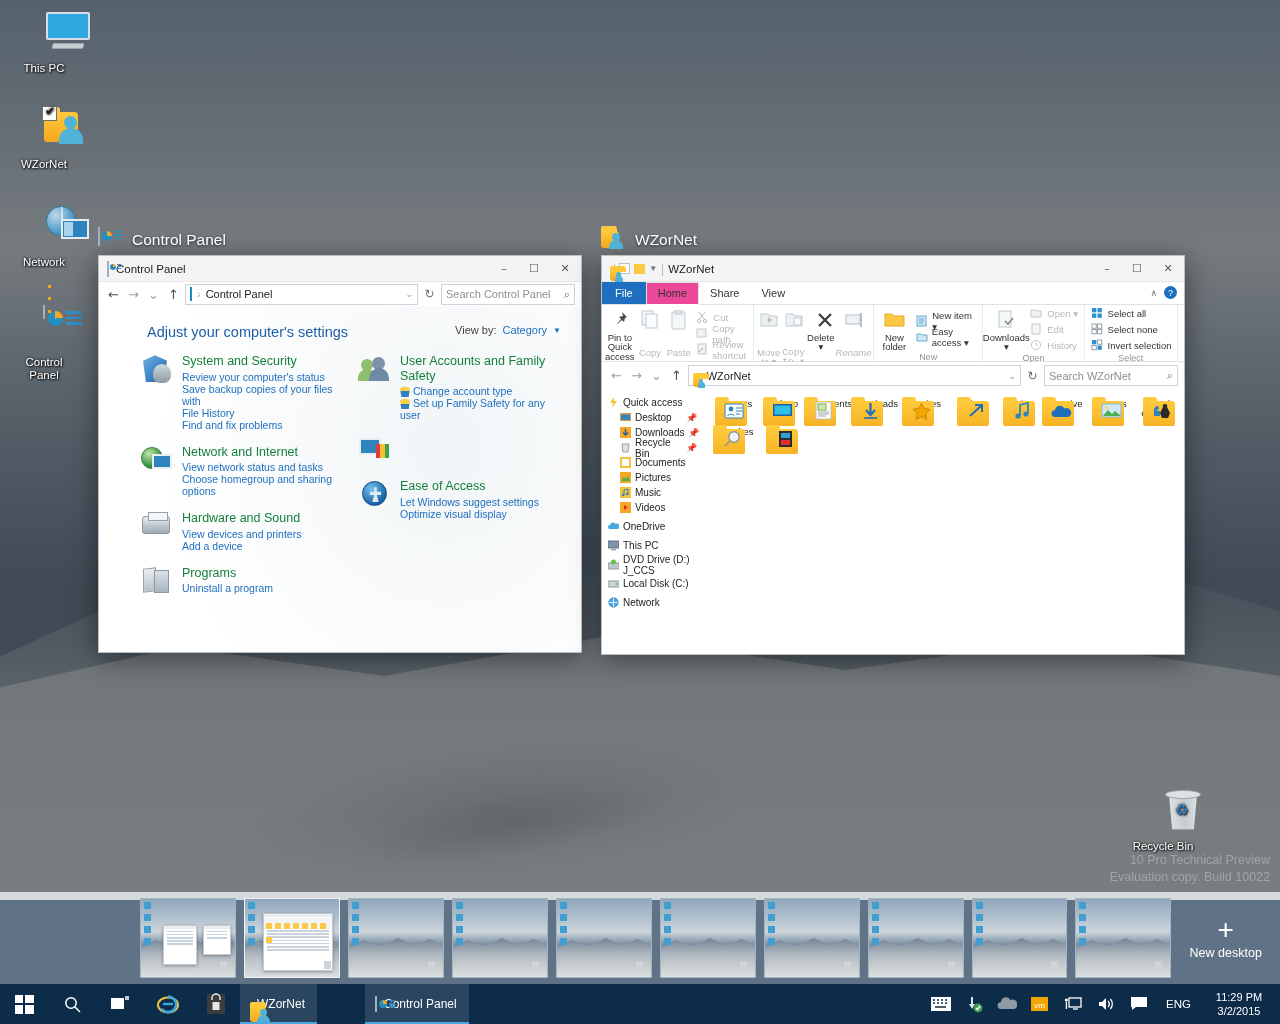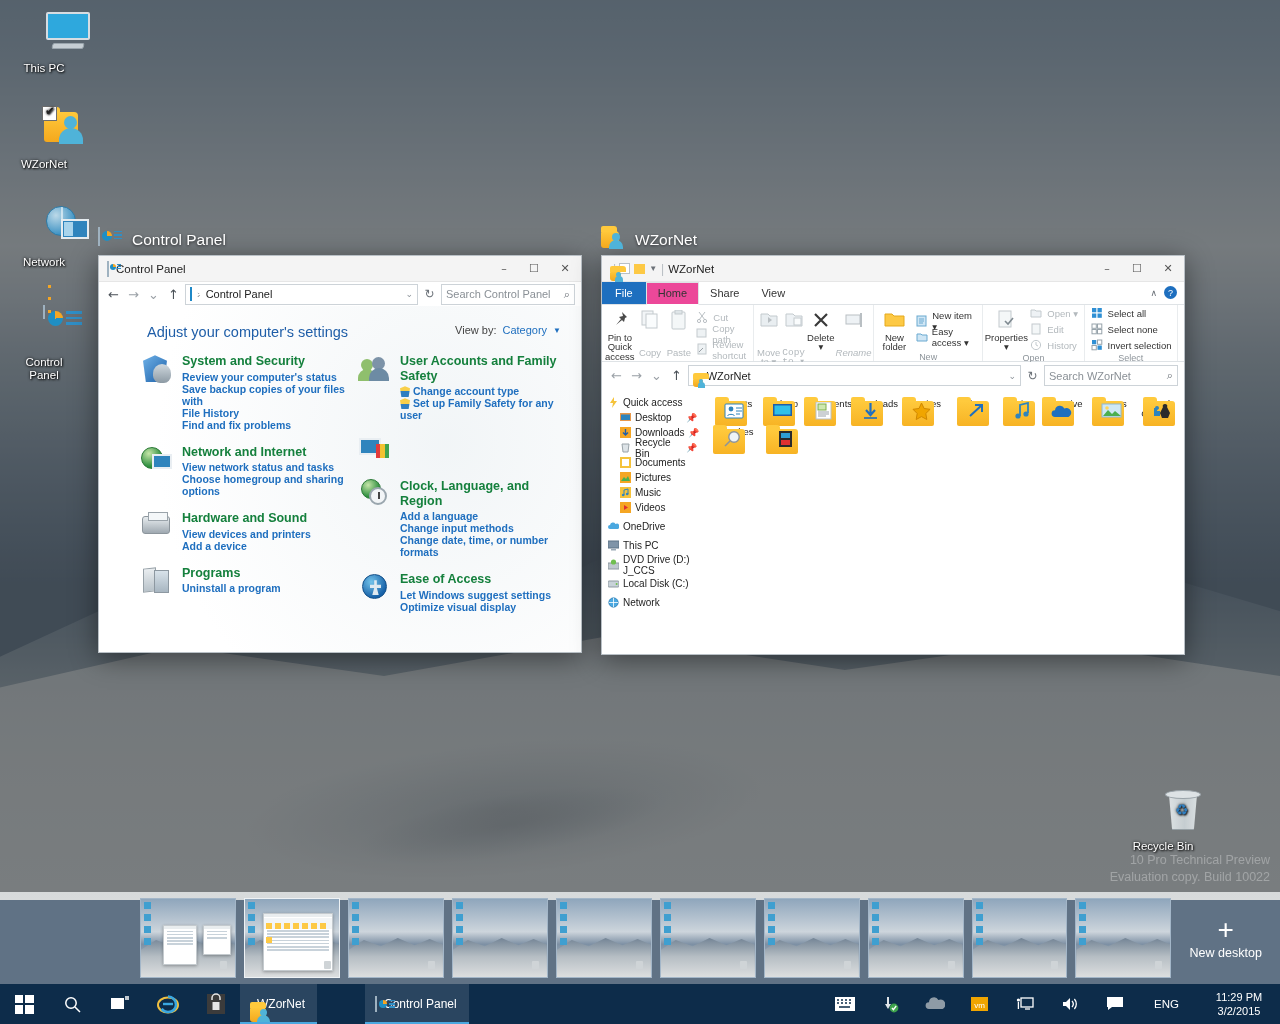--- a/index.html
+++ b/index.html
@@ -139,21 +139,21 @@
   .srchbox .mag { margin-left:auto; color:#6b7178; }
 
   
   #cp-body { padding:18px 0 0 0; background:#fff; height:100%;
     background-image: radial-gradient(ellipse 60% 90% at 72% 40%, rgba(240,244,246,.9), rgba(255,255,255,0)); }
   .cp-head { display:flex; align-items:flex-start; padding:0 20px 0 48px; }
   .cp-title { font-size:14.5px; color:#1f5ea8; }
   .cp-viewby { margin-left:auto; font-size:11px; color:#444; display:flex; gap:6px; align-items:center; }
   .cp-viewby b { color:#1f6fbf; font-weight:normal; }
   .cp-cols { display:flex; padding:14px 14px 0 42px; gap:10px; }
-  .cp-col { width:215px;font-weight:bold; }
+  .cp-col { width:215px; }
   .cp-item { display:flex; gap:9px; margin-bottom:14px; }
   .cp-ic { width:32px; height:30px; flex:0 0 32px; position:relative; }
   .cp-cat { font-size:12.5px; color:#15803d; line-height:14.5px; margin-bottom:2px; }
   .cp-link { font-size:10.5px; color:#1f6fbf; line-height:12px; display:block; }
   .cp-link .shield { display:inline-block; width:10px; height:11px; margin-right:3px; vertical-align:-2px;
     background:linear-gradient(#f8cf4a 50%, #2f7fc1 50%); clip-path:polygon(50% 0,100% 18%,86% 100%,50% 100%,14% 100%,0 18%); }
   .cpi-shield { left:2px; top:1px; width:24px; height:27px; background:linear-gradient(135deg,#6fb2e8,#1c5fa8);
     clip-path:polygon(50% 0,100% 20%,88% 100%,50% 100%,12% 100%,0 20%); position:absolute; }
   .cpi-shield2 { position:absolute; left:12px; top:10px; width:18px; height:19px; border-radius:50% 50% 40% 40%;
     background:linear-gradient(#cfd8de,#8d9aa4); }
@@ -250,21 +250,21 @@
   #taskbar { position:absolute; left:0; right:0; bottom:0; height:40px; background:#0d2c4a;
     display:flex; align-items:center; }
   #startbtn { width:48px; height:40px; display:flex; align-items:center; justify-content:center; }
   .winlogo { width:19px; height:19px; display:grid; grid-template-columns:1fr 1fr; grid-template-rows:1fr 1fr; gap:2px; }
   .winlogo i { background:#fff; }
   .tbbtn { width:48px; height:40px; display:flex; align-items:center; justify-content:center; color:#fff; }
   .tbapp { height:40px; display:flex; align-items:center; gap:7px; padding:0 12px 0 10px;
     color:#fff; font-size:12px; position:relative; }
   .tbapp.active { background:rgba(255,255,255,.12); }
   .tbapp.active:after { content:""; position:absolute; left:0; right:0; bottom:0; height:2px; background:#4aa8e0; }
-  .tray { margin-left:auto; display:flex; align-items:center; height:40px; padding-right:6px; gap:16px; }
+  .tray { margin-left:auto; display:flex; align-items:center; height:40px; padding-right:6px; gap:4px; }
   .tray .ti { width:29px; height:40px; display:flex; align-items:center; justify-content:center; color:#fff; font-size:13px; }
   .tray .lang { padding:0 9px; color:#fff; font-size:11.5px; }
   .clock { width:70px; text-align:center; color:#fff; font-size:11px; line-height:14px; }
 
   svg { display:block; }
 </style>
 </head>
 <body>
 
 <div id="desktop">
@@ -460,32 +460,20 @@
             </div>
           </div>
 
           <div class="cp-item">
             <div class="cp-ic">
               <span class="cpi-appr"></span>
                 <span class="cpi-appr2"></span>
             </div>
           </div>
 
-          <div class="cp-item">
-            <div class="cp-ic">
-              <span class="cpi-globe" style="left:2px;top:0;width:20px;height:20px;"></span>
-                <span class="cpi-clock"></span>
-            </div>
-            <div>
-              <div class="cp-cat">Clock, Language, and Region</div>
-              <span class="cp-link">Add a language</span>
-              <span class="cp-link">Change input methods</span>
-              <span class="cp-link">Change date, time, or number formats</span>
-            </div>
-          </div>
 
           <div class="cp-item">
             <div class="cp-ic">
               <span class="cpi-eoa"></span>
             </div>
             <div>
               <div class="cp-cat">Ease of Access</div>
               <span class="cp-link">Let Windows suggest settings</span>
               <span class="cp-link">Optimize visual display</span>
             </div>
@@ -617,21 +605,21 @@
           </div>
           <div class="rbig dim" style="width:30px;font-family:Liberation Mono, monospace;">
             <span class="bi">
               <svg width="20" height="20" viewBox="0 0 20 20">
                   <path d="M2 4h7l2 2h7v10H2z" fill="#eef2f5" stroke="#c3cace"></path>
                   <rect x="10" y="8" width="7" height="7" fill="#fafcfd" stroke="#c3cace"></rect>
                 </svg>
             </span>
             <span>Copy to ▾</span>
           </div>
-          <div class="rbig" style="width:30px;">
+          <div class="rbig" style="width:30px;align-items:flex-end;">
             <span class="bi">
               <svg width="20" height="20" viewBox="0 0 20 20">
                   <path d="M4 4l12 12M16 4L4 16" stroke="#3a3a3a" stroke-width="2.2" fill="none"></path>
                 </svg>
             </span>
             <span>Delete ▾</span>
           </div>
           <div class="rbig dim" style="width:34px;font-style:italic;">
             <span class="bi">
               <svg width="20" height="20" viewBox="0 0 20 20">
@@ -680,21 +668,21 @@
 
       <div class="rgroup" style="width:102px;">
         <div class="rgbody">
           <div class="rbig" style="width:40px;">
             <span class="bi">
               <svg width="18" height="20" viewBox="0 0 18 20">
                   <rect x="2" y="1" width="12" height="16" fill="#f4f7f8" stroke="#c3cace"></rect>
                   <path d="M8 11l3 3 5-6" stroke="#7f8a91" stroke-width="1.6" fill="none"></path>
                 </svg>
             </span>
-            <span>Properties ▾</span>
+            <span>Downloads ▾</span>
           </div>
           <div class="rsmalls">
             <div class="rsm dim">
               <span class="si">
                 <svg width="12" height="12" viewBox="0 0 12 12">
                     <path d="M1 3h4l1 1h5v6H1z" fill="#eef2f5" stroke="#c3cace"></path>
                   </svg>
               </span>
               <span>Open ▾</span>
             </div>

